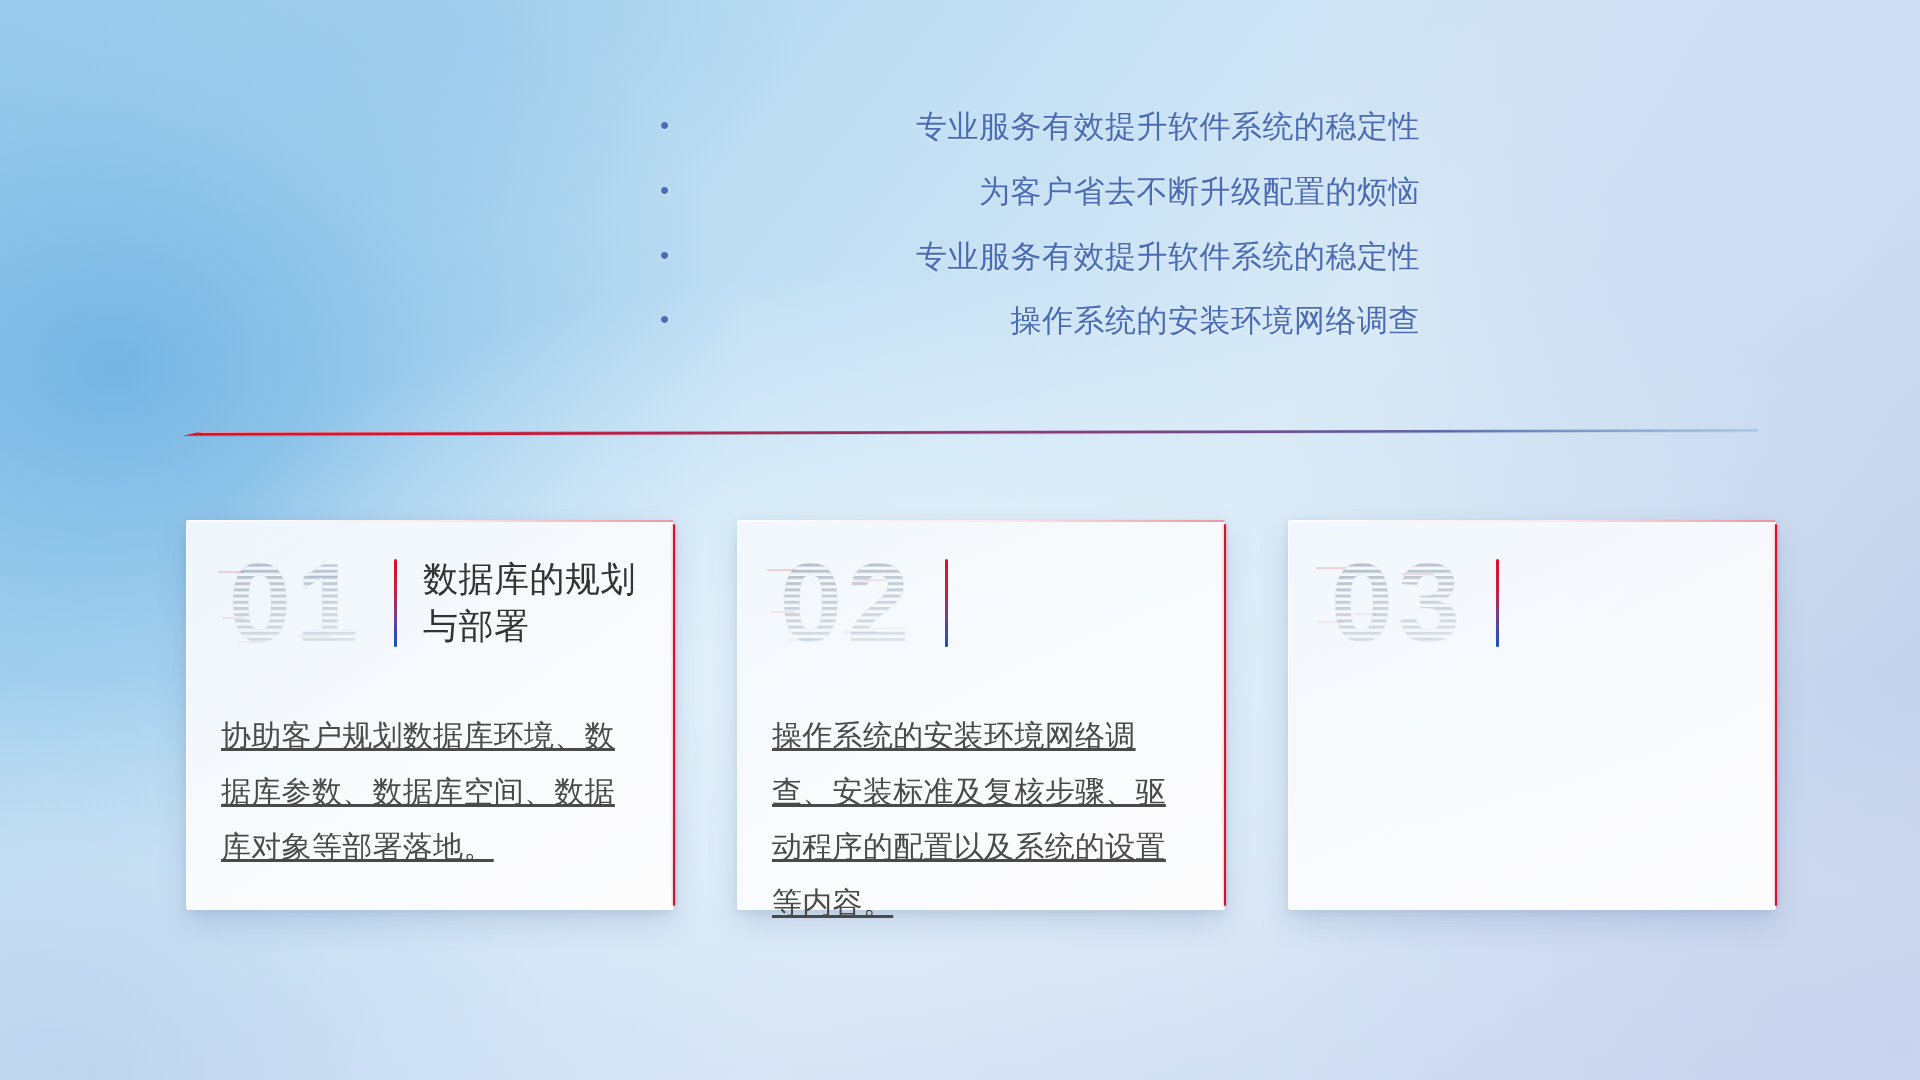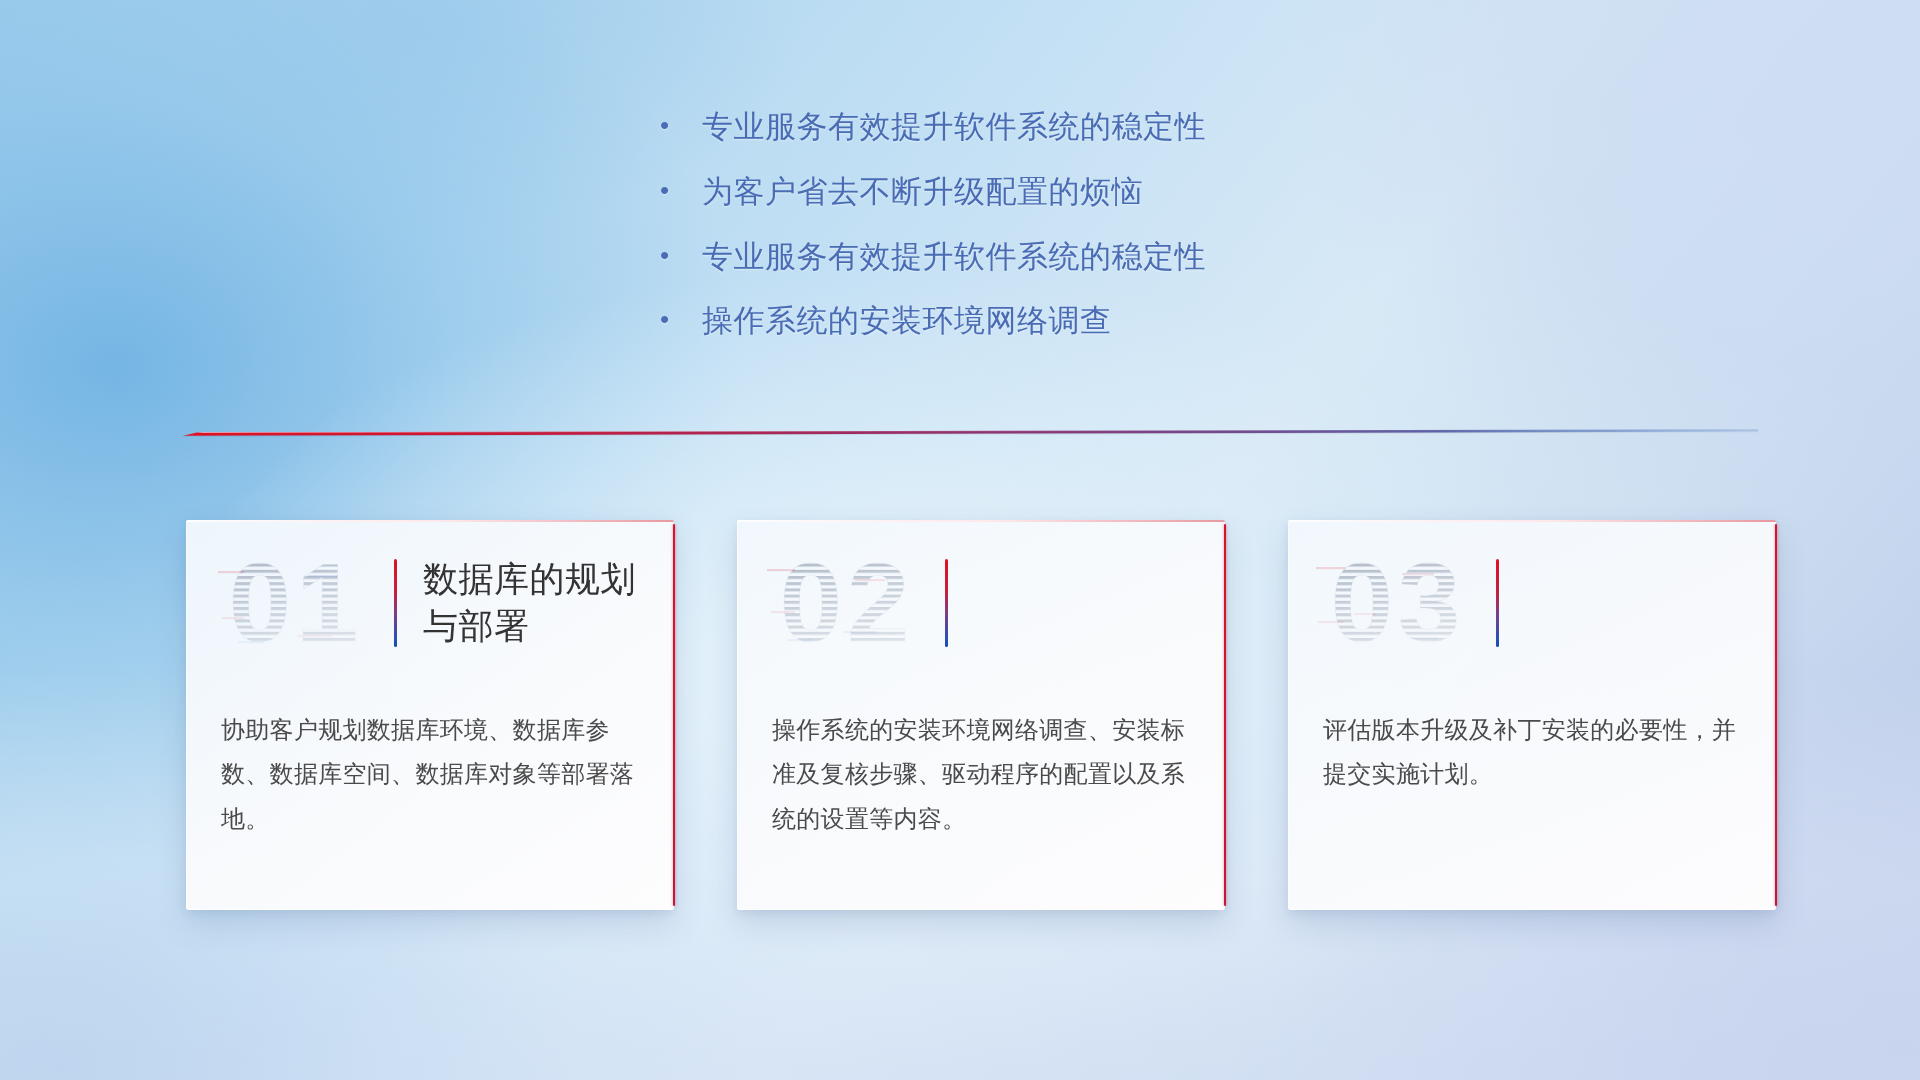--- a/index.html
+++ b/index.html
@@ -43,21 +43,21 @@
   .bullet{
     display:flex;align-items:flex-start;margin-bottom:26px;
     color:#4a6cb4;font-size:31px;line-height:1.25;letter-spacing:.5px;
     font-weight:500;
     text-shadow:0 1px 2px rgba(255,255,255,.45);
   }
   .bullet .dot{
     flex:0 0 auto;width:42px;text-align:left;font-size:26px;line-height:1.35;
     color:#4a6cb4;
   }
-  .bullet .btxt{flex:1 1 auto;}
+  .bullet .btxt{flex:1 1 auto;text-align:right;}
 
   
   #divider{
     position:absolute;left:183px;top:424px;width:1575px;height:16px;
   }
   #divider svg{display:block;width:100%;height:100%;overflow:visible;}
 
   
   #cards{
     position:absolute;left:186px;top:520px;
@@ -100,22 +100,23 @@
     flex:0 0 auto;width:3px;height:88px;margin-left:14px;margin-right:26px;
     background:linear-gradient(180deg,#e01022 0%,#c5203f 38%,#7a3f86 62%,#2451b8 92%,#1a49b2 100%);
     border-radius:2px;
   }
   .ctitle{
     flex:1 1 auto;color:#333333;font-size:35px;line-height:1.32;
     font-weight:400;letter-spacing:.5px;padding-right:8px;
   }
   .cbody{
     position:absolute;left:35px;right:34px;top:188px;
-    color:#4a4a4a;font-size:24px;line-height:1.85;letter-spacing:.3px;
+    color:#4a4a4a;font-size:30px;line-height:1.85;letter-spacing:.3px;
     font-weight:400;
+    text-decoration:underline;
   }
 </style>
 </head>
 <body>
 
 <div id="bg">
   <div class="bgl bg-base"></div>
   <div class="bgl bg-g1"></div>
   <div class="bgl bg-g2"></div>
   <div class="bgl bg-g3"></div>
@@ -283,16 +284,15 @@
             <rect x="2" y="22" width="30" height="2.2" fill="#d0142c" opacity=".45"></rect>
             <rect x="88" y="28" width="32" height="2.2" fill="#d0142c" opacity=".4"></rect>
             <rect x="4" y="76" width="26" height="2.2" fill="#d0142c" opacity=".38"></rect>
             <rect x="40" y="68" width="22" height="2.2" fill="#d0142c" opacity=".35"></rect>
             <rect x="96" y="92" width="28" height="2.2" fill="#2b5fc0" opacity=".35"></rect>
           </g>
         </svg>
       </div>
       <div class="cbar"></div>
     </div>
-    <div class="cbody">评估版本升级及补丁安装的必要性，并提交实施计划。</div>
   </div>
 
 </div>
 
 </body></html>

